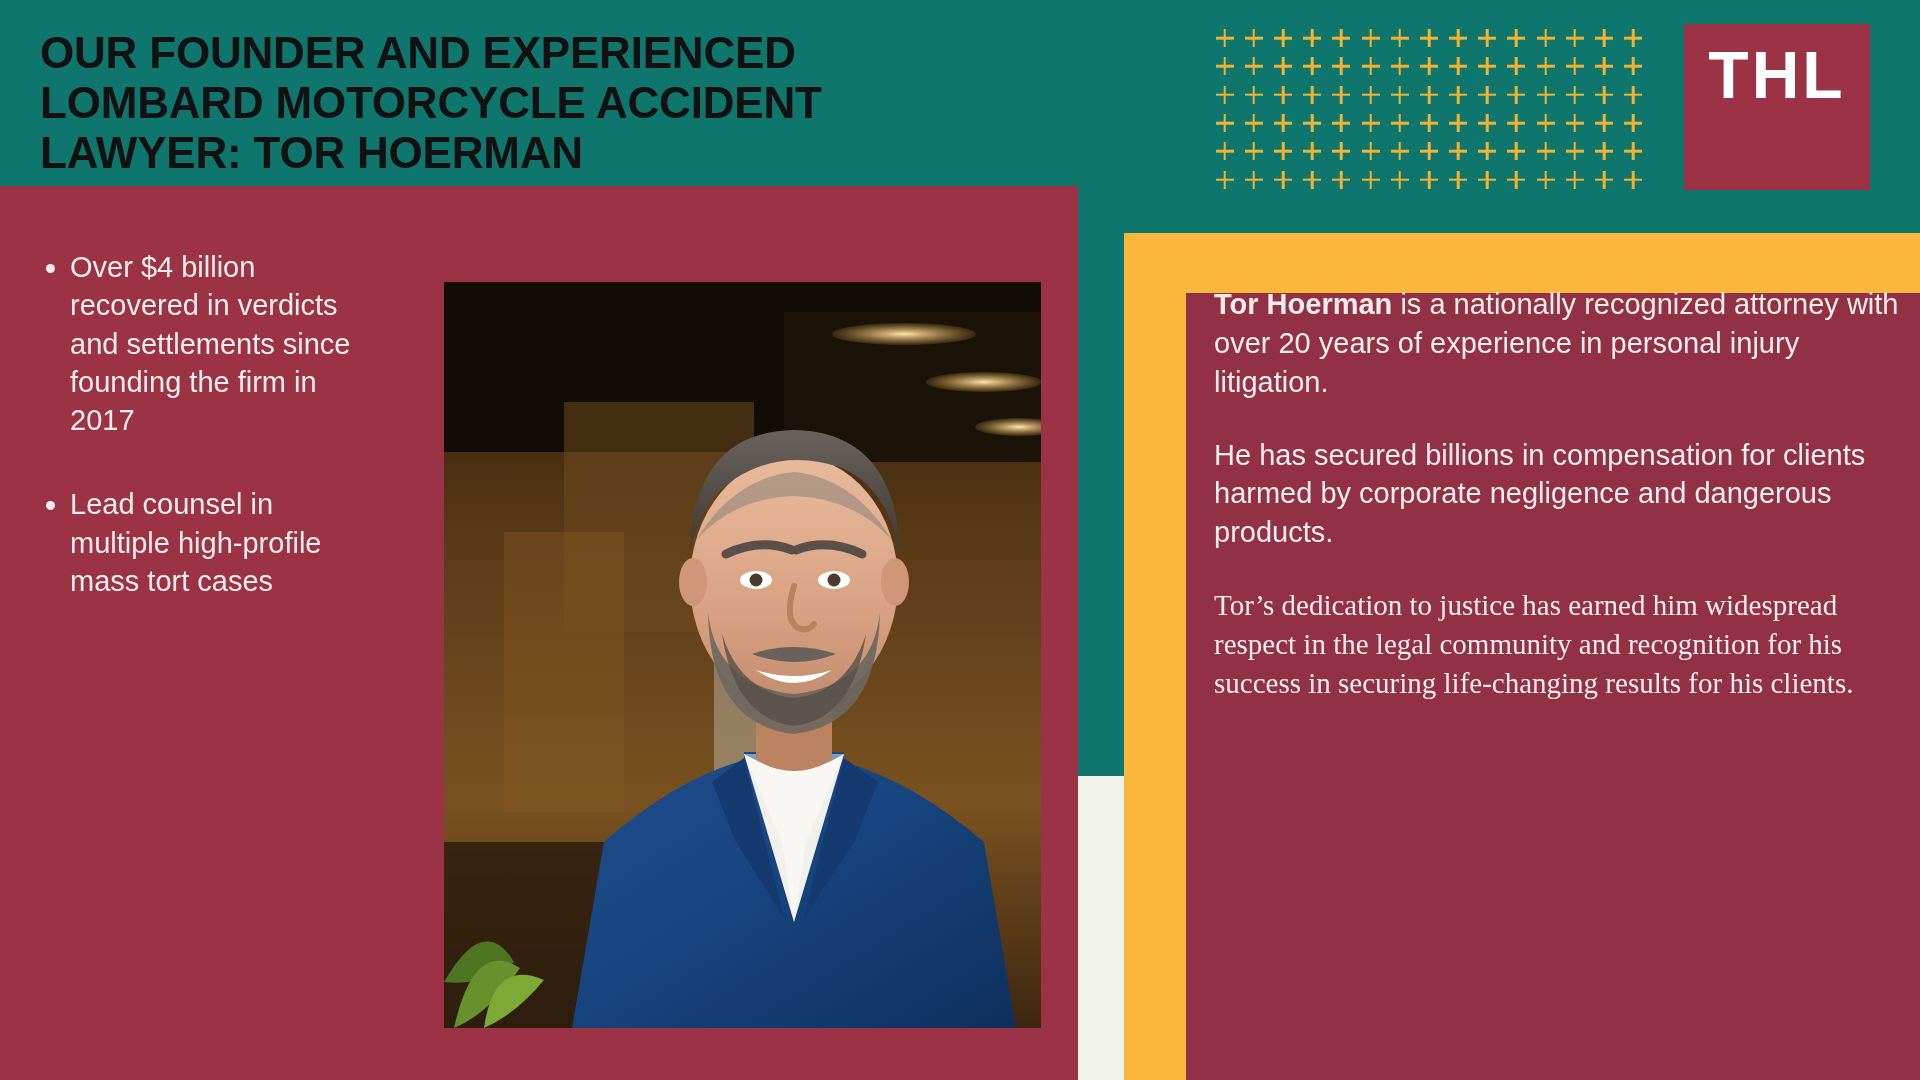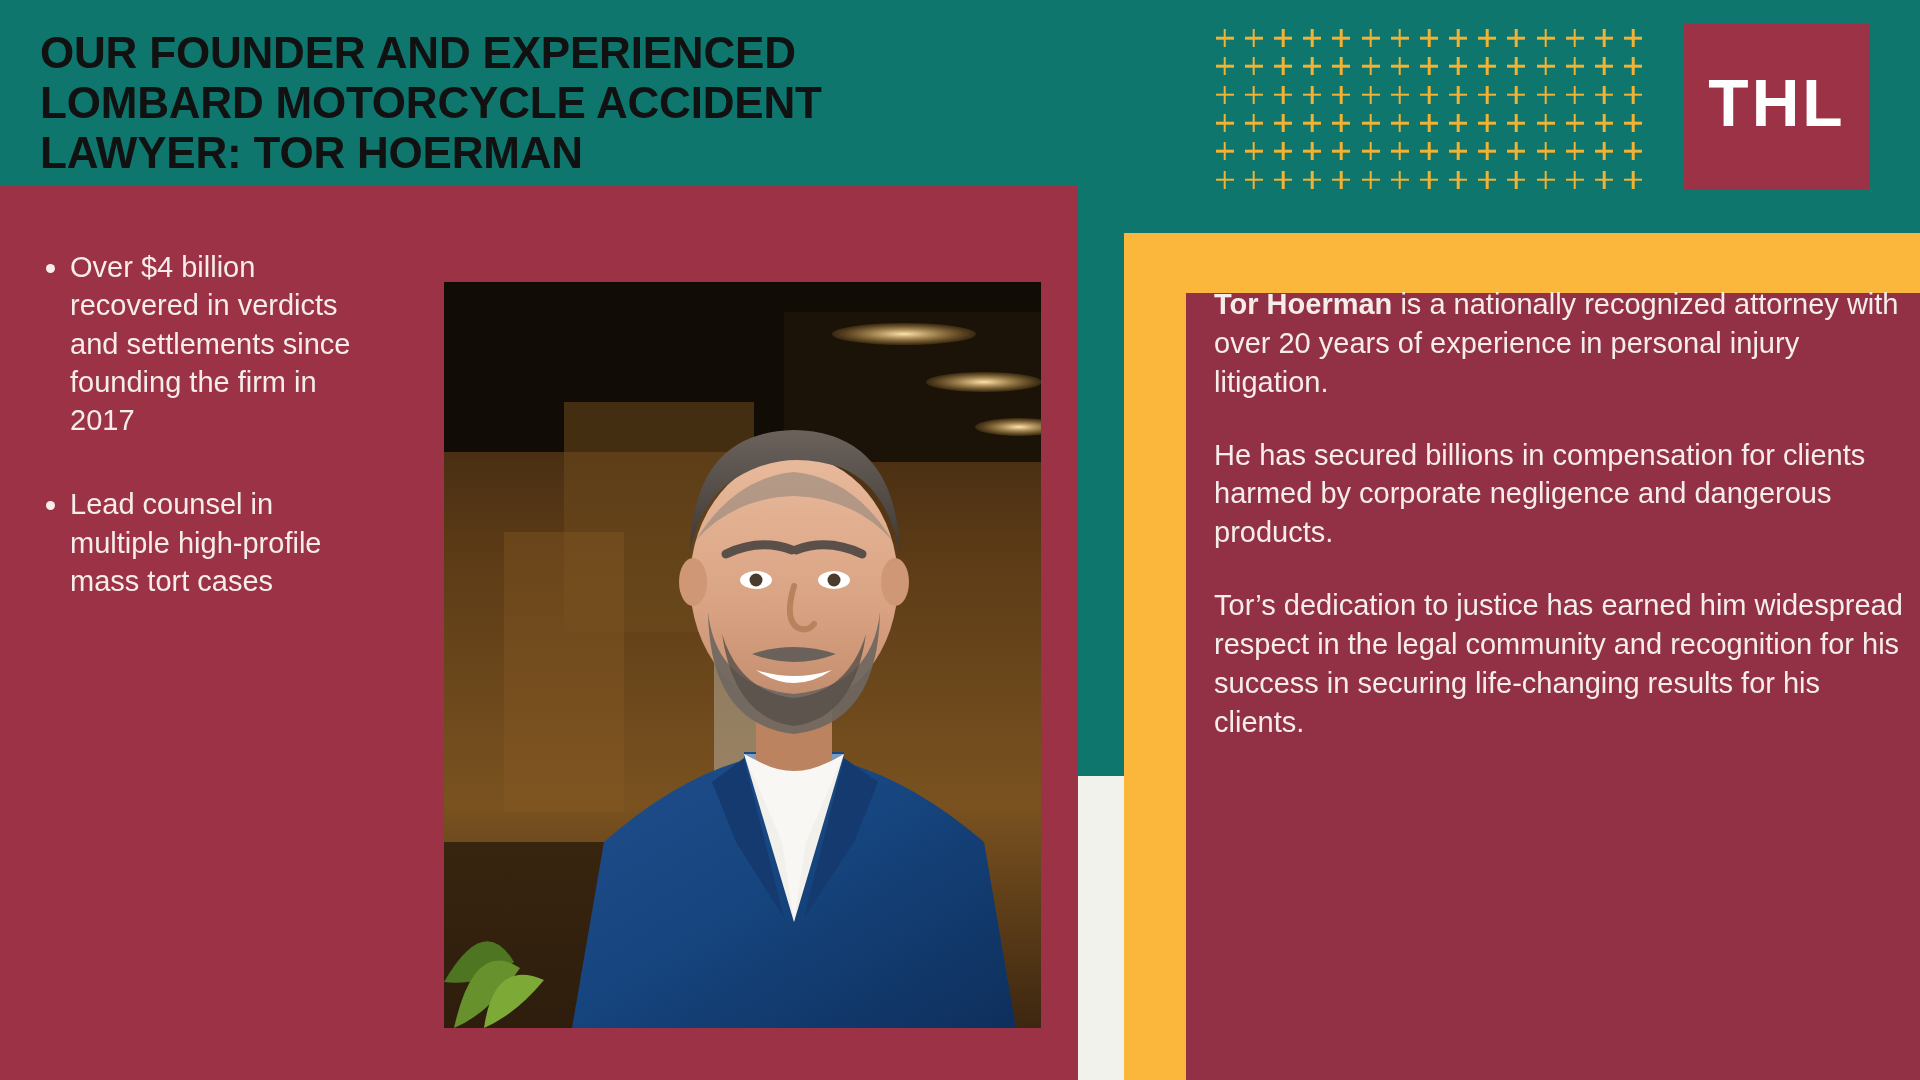--- a/index.html
+++ b/index.html
@@ -75,21 +75,20 @@
   .logo-text {
     position:absolute;
     left:0; right:0; top:18px;
     text-align:center;
     color:#FFFFFF;
     font-family:"Liberation Sans", sans-serif;
     font-weight:bold;
     font-size:66px;
     letter-spacing:3px;
     line-height:1;
-    margin-top:28px;
   }
 
   
   .left-panel {
     position:absolute;
     left:0; top:186px;
     width:1078px; height:894px;
     background:#9B3245;
   }
   .bullets {
@@ -147,21 +146,21 @@
     width:690px;
   }
   .bio p {
     color:#F6EDEB;
     font-family:"Liberation Sans", sans-serif;
     font-size:29px;
     line-height:1.34;
     margin-bottom:34px;
     font-weight:400;
   }
-  .bio p:last-child { margin-bottom:16px; }
+  .bio p:last-child { margin-bottom:16px;font-family:Liberation Serif, serif; }
   .bio b { font-weight:bold; }
 </style>
 </head>
 <body>
 
 <div id="stage">
 
   <h1 class="headline">
     <span>OUR FOUNDER AND EXPERIENCED</span>
     <span>LOMBARD MOTORCYCLE ACCIDENT</span>

